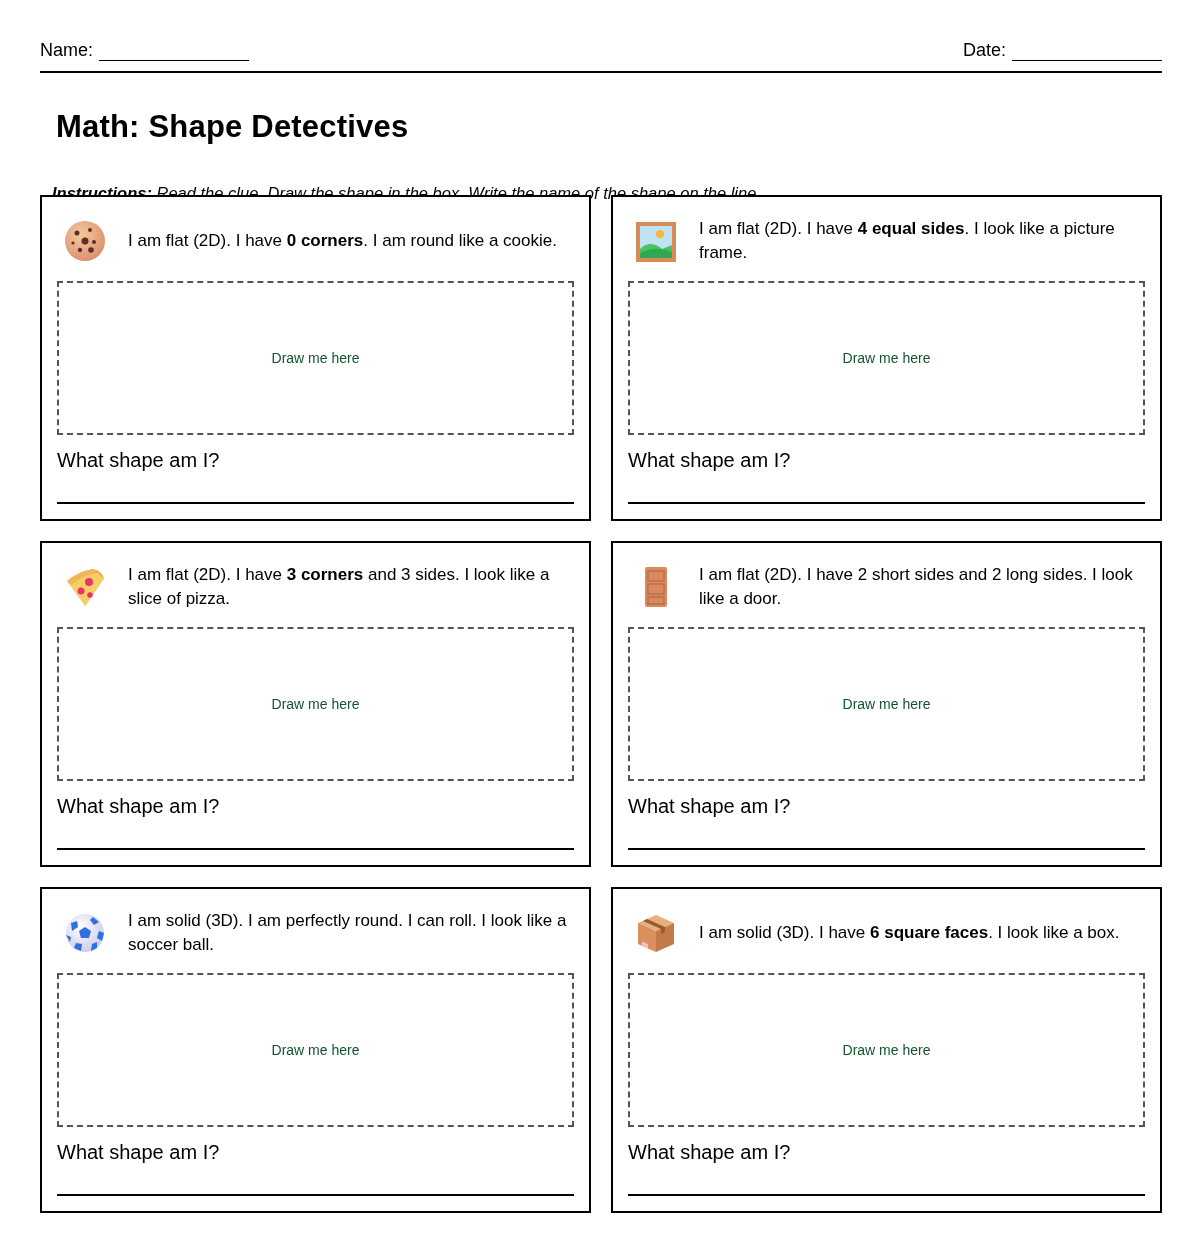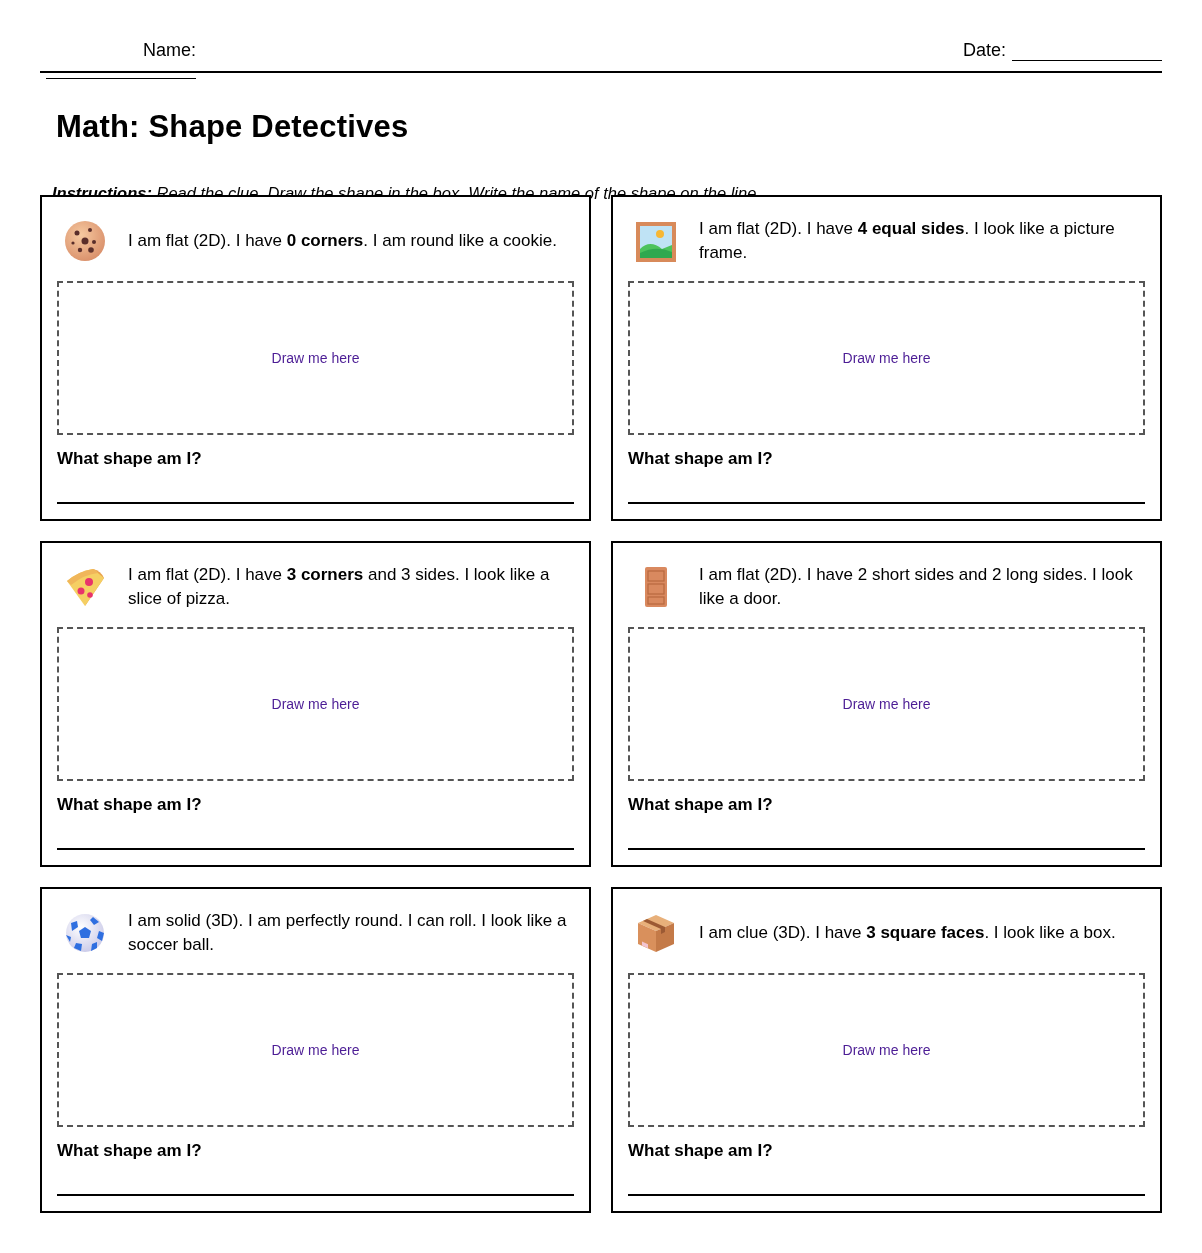--- a/index.html
+++ b/index.html
@@ -11,21 +11,21 @@
     position: relative;
   }
   .page { position: absolute; left: 40px; top: 0; width: 1122px; }
 
   .header {
     position: absolute; left: 0; top: 38px; width: 1122px; height: 35px;
     border-bottom: 2px solid #000;
   }
   .hfield { position: absolute; top: 2px; font-size: 18px; display: flex; align-items: flex-end; }
   .hfield .blank { display: inline-block; border-bottom: 1px solid #000; height: 18px; margin-left: 6px; }
-  .hname { left: 0; flex-direction: column; }
+  .hname { left: 0; }
   .hname .blank { width: 150px; }
   .hdate { right: 0; }
   .hdate .blank { width: 150px; }
 
   .title {
     position: absolute; left: 0; top: 93px; margin: 16px;
     font-size: 31px; font-weight: bold; letter-spacing: 0.2px;
   }
   .instructions {
     position: absolute; left: 0; top: 172px; margin: 12px;
@@ -45,22 +45,22 @@
   .icon-wrap svg { width: 44px; height: 44px; }
   .clue {
     margin-left: 16px; font-size: 17px; line-height: 24px;
   }
   .clue b { font-weight: bold; }
   .drawbox {
     position: absolute; left: 15px; top: 84px; width: 517px; height: 154px;
     border: 2px dashed #555;
     display: flex; align-items: center; justify-content: center;
   }
-  .drawbox span { color: #4c1d95; font-size: 14px; }
-  .question { position: absolute; left: 15px; top: 252px; font-size: 17px; font-weight: bold; }
+  .drawbox span { color: #14532d; font-size: 14px; }
+  .question { position: absolute; left: 15px; top: 252px; font-size: 20px; }
   .answer-line {
     position: absolute; left: 15px; top: 305px; width: 517px; height: 0;
     border-bottom: 2px solid #000;
   }
 </style>
 </head>
 <body>
 
 <div class="page">
 
@@ -203,21 +203,21 @@
       <div class="clue-row">
         <div class="icon-wrap">
           <svg viewBox="0 0 44 44">
               <polygon points="22,4 40,12 22,20 4,12" fill="#e8b07a"></polygon>
               <polygon points="4,12 22,20 22,41 4,33" fill="#d9905c"></polygon>
               <polygon points="40,12 22,20 22,41 40,33" fill="#c47a48"></polygon>
               <polygon points="13,8 31,16 31,21 27,23 27,18 9,10" fill="#9c5a34"></polygon>
               <rect x="8" y="27" width="6" height="4" fill="#f2c4d0" transform="skewY(24)"></rect>
             </svg>
         </div>
-        <div class="clue"><span>I am clue (3D). I have </span><b>3 square faces</b><span>. I look like a box.</span></div>
+        <div class="clue"><span>I am solid (3D). I have </span><b>6 square faces</b><span>. I look like a box.</span></div>
       </div>
       <div class="drawbox">
           <span>Draw me here</span>
         </div>
       <div class="question">What shape am I?</div>
       <div class="answer-line"></div>
     </div>
 
   </div>
 </div>

